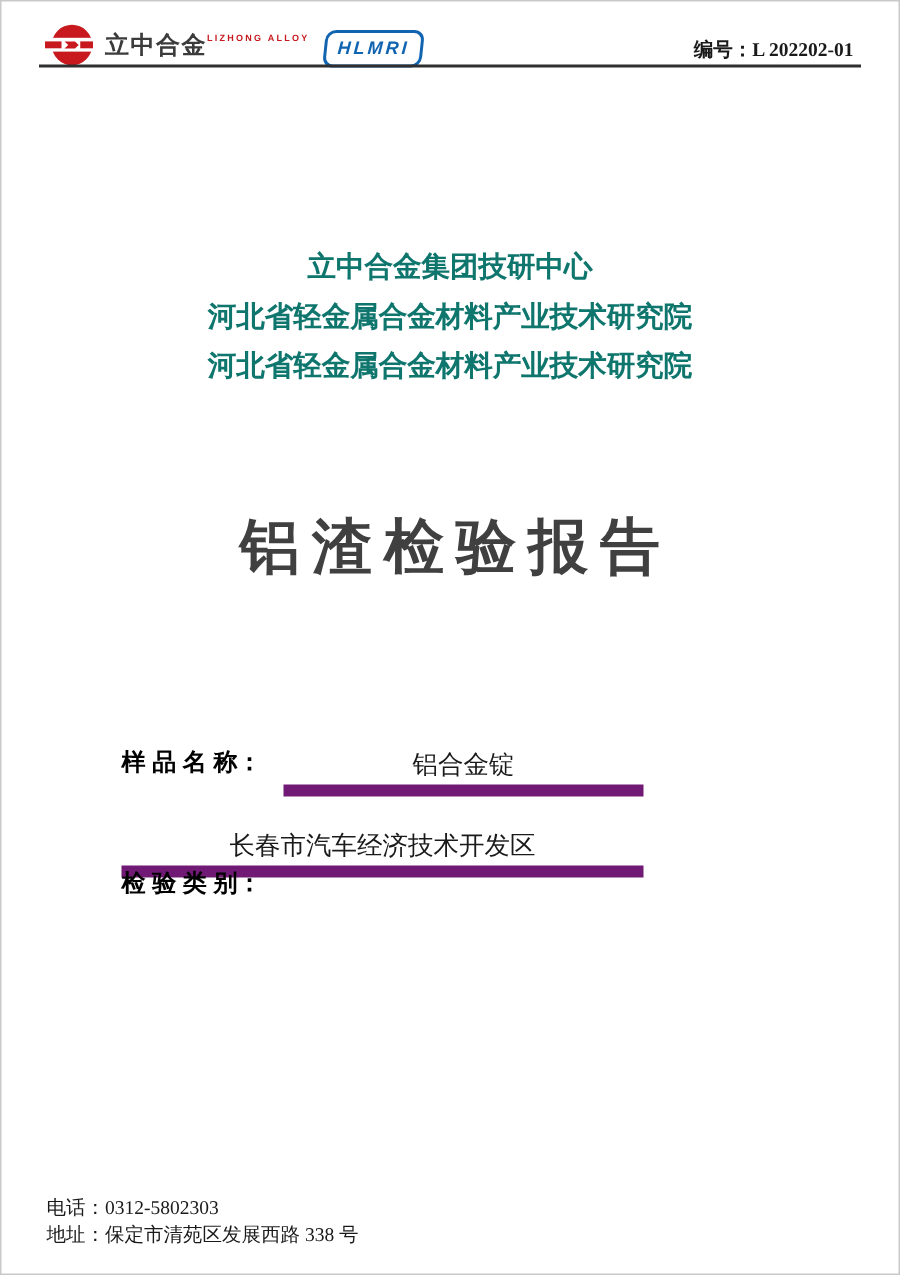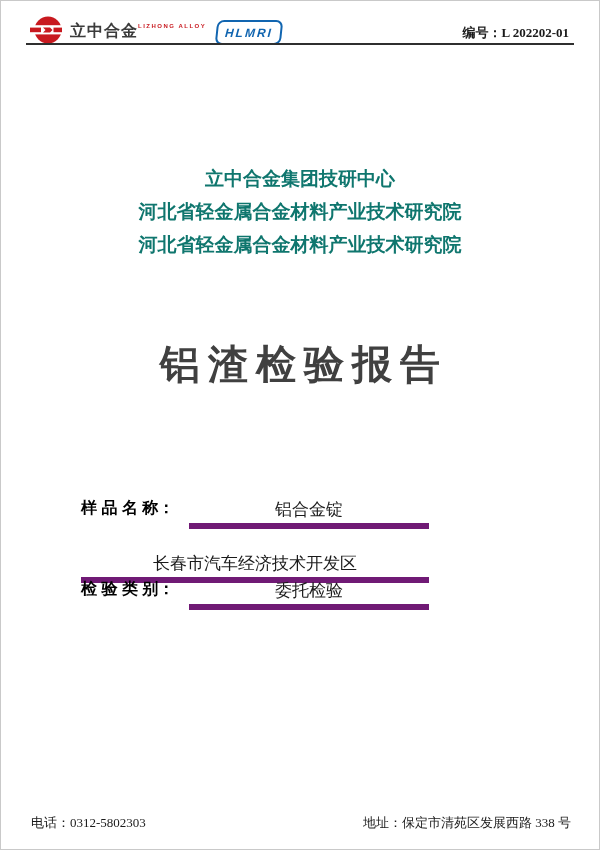--- a/index.html
+++ b/index.html
@@ -81,30 +81,30 @@
   }
   .field-label {
     font-family:"Liberation Sans", sans-serif;
     font-weight:bold; font-size:16px;
     white-space:nowrap; flex:0 0 auto;
     width:108px; color:#000000;
     padding-bottom:1px;
   }
   .field-value {
     flex:1 1 auto;
-    border-bottom:6px solid #701a75;
+    border-bottom:8px solid #701a75;
     text-align:center; font-size:17px;
     padding-bottom:2px; white-space:nowrap;
   }
 
   
   .footer {
     position:absolute; left:30px; right:28px; bottom:17px;
     display:flex; justify-content:space-between; align-items:baseline;
-    font-size:13px; white-space:nowrap;
+    font-size:13px; white-space:nowrap;flex-direction:column;
   }
   .footer .item { font-size:13px; }
   .footer .lbl { font-weight:normal; }
 </style>
 </head>
 <body>
 
 <div class="page">
 
   <div class="header-logos">
@@ -143,21 +143,20 @@
       <span class="field-label">样 品 名 称：</span>
       <span class="field-value">铝合金锭</span>
     </div>
     <div class="field-row">
     </div>
     <div class="field-row">
       <span class="field-value">长春市汽车经济技术开发区</span>
     </div>
     <div class="field-row">
       <span class="field-label">检 验 类 别：</span>
-      <span class="field-value">委托检验</span>
     </div>
   </div>
 
   <div class="footer">
     <span class="item"><span class="lbl">电话：</span><span>0312-5802303</span></span>
     <span class="item"><span class="lbl">地址：</span><span>保定市清苑区发展西路 338 号</span></span>
   </div>
 
 </div>
 

